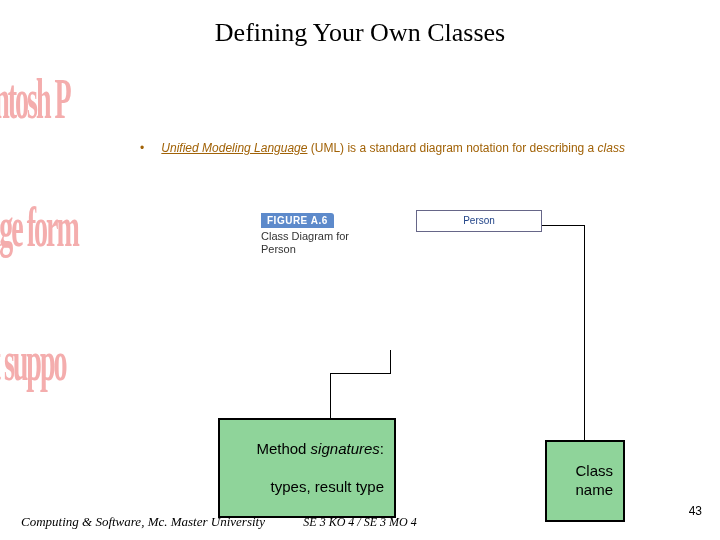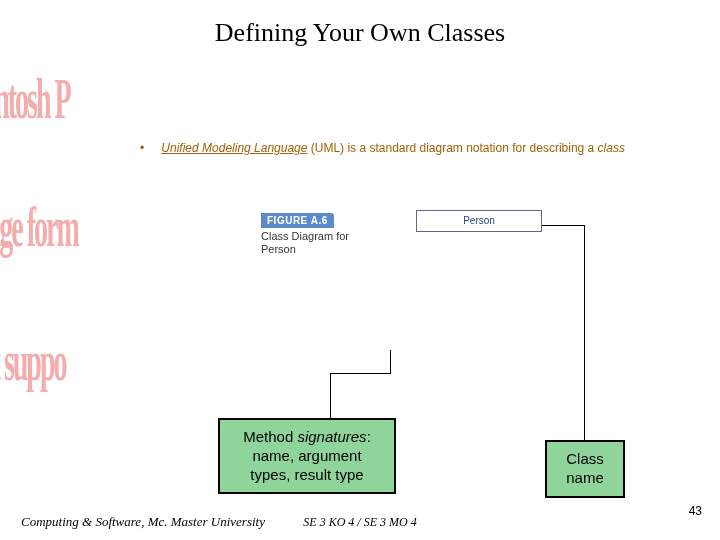--- a/index.html
+++ b/index.html
@@ -101,24 +101,24 @@
     padding: 3px 6px;
     line-height: 1.35;
   }
   .uml-section:last-child { border-bottom: none; }
   .uml-classname { text-align: center; font-size: 10px; }
 
   .callout {
     position: absolute;
     border: 2px solid #000;
     background: #8fd49a;
-    text-align: center;
+    text-align: right;
     font-size: 15px;
     color: #000;
-    padding: 8px 10px;
+    padding: 20px 10px;
     line-height: 1.25;
   }
   .callout-methods {
     left: 218px;
     top: 418px;
     width: 178px;
   }
   .callout-methods .sigital { font-style: italic; }
   .callout-classname {
     left: 545px;
@@ -199,21 +199,21 @@
 </div>
 
 <div class="ptr-line line1"></div>
 <div class="ptr-line line1b"></div>
 <div class="ptr-line line1c"></div>
 <div class="ptr-line line2"></div>
 <div class="ptr-line line2b"></div>
 
 <div class="callout callout-methods">
   <span>Method </span><span class="sigital">signatures</span><span>:</span><br>
-  <span>name, argument</span><br>
+  <br>
   <span>types, result type</span>
 </div>
 
 <div class="callout callout-classname">
   <span>Class</span><br>
   <span>name</span>
 </div>
 
 <div class="footer-left">Computing &amp; Software, Mc. Master University</div>
 <div class="footer-center">SE 3 KO 4 / SE 3 MO 4</div>

